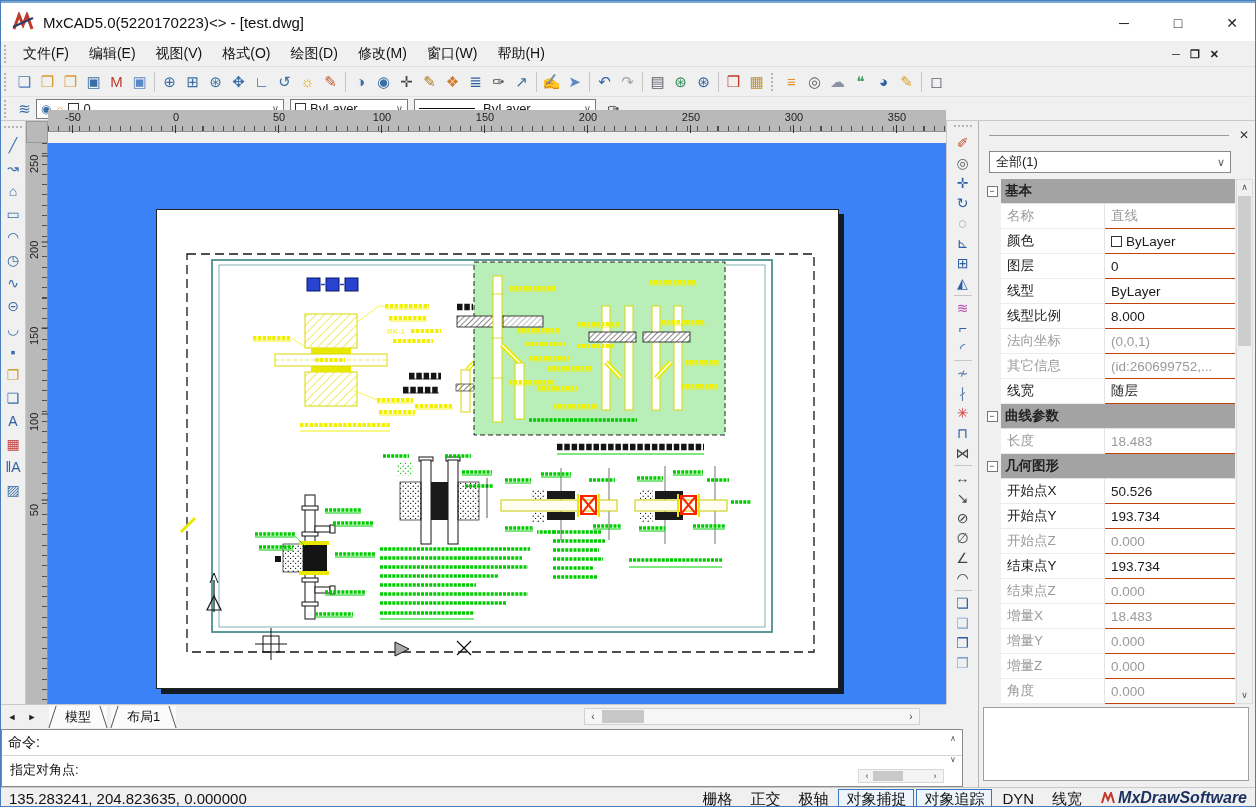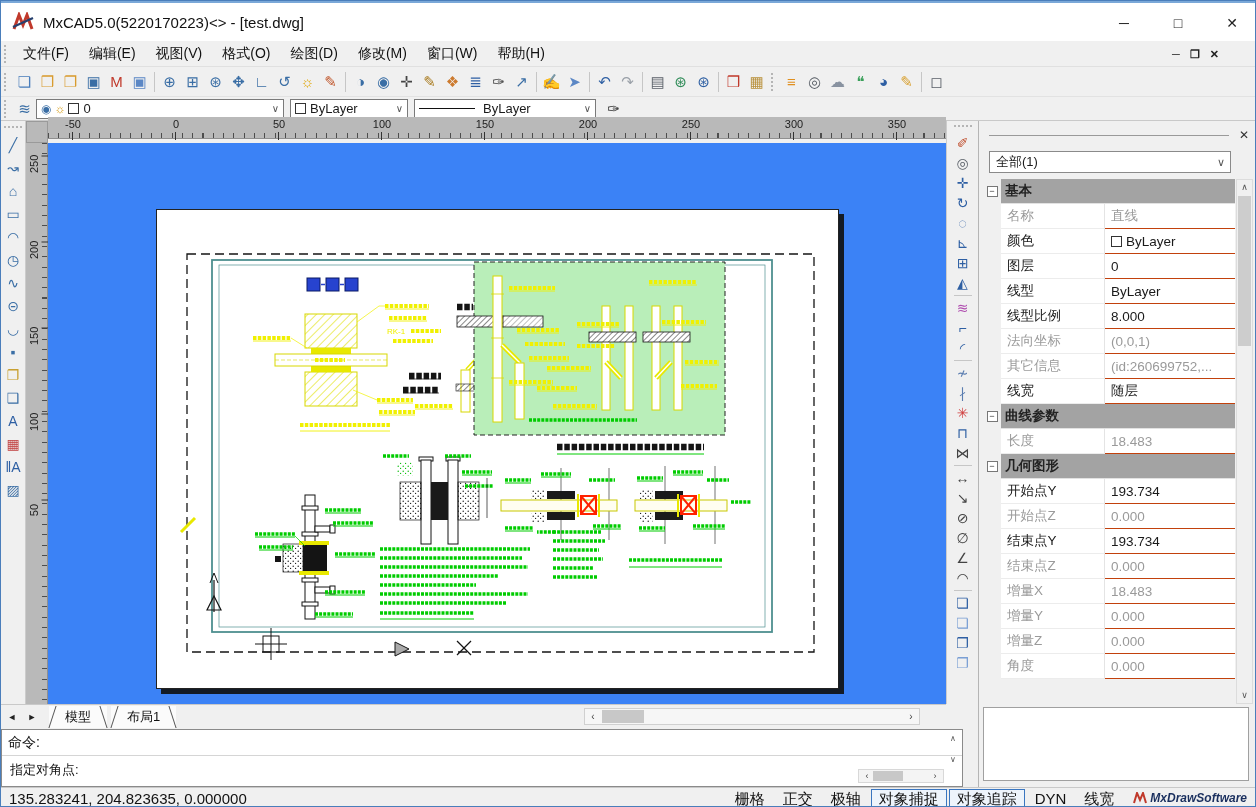--- a/index.html
+++ b/index.html
@@ -36,21 +36,21 @@
   .combo .arrow{position:absolute;right:4px;color:#555;font-size:10px;}
   .mini-ic{font-size:12px;margin-right:3px;}
   .swatch{width:11px;height:11px;border:1px solid #333;background:#fff;display:inline-block;margin-right:4px;}
   .ltline{width:56px;height:0;border-top:1.6px solid #111;display:inline-block;margin-right:8px;}
   
   .left-toolbar{position:absolute;left:0;top:120px;width:25px;height:583px;background:#f0f0f0;
     border-right:1px solid #cccccc;display:flex;flex-direction:column;align-items:center;padding-top:3px;}
   .left-toolbar .icn,.side-icn{width:22px;height:23px;line-height:23px;font-size:14px;text-align:center;display:block;}
   .hgrip{width:18px;height:5px;border-top:2px dotted #b5b5b5;margin:2px 0 3px 0;}
   .ruler-corner{position:absolute;left:25px;top:120px;width:22px;height:22px;background:#b9b9b9;border:1px solid #9a9a9a;}
-  .hruler{position:absolute;left:47px;top:116px;width:898px;height:22px;background:#b9b9b9;border-bottom:1px solid #8f8f8f;}
+  .hruler{position:absolute;left:47px;top:109px;width:898px;height:22px;background:#b9b9b9;border-bottom:1px solid #8f8f8f;}
   .hruler .ticks{position:absolute;left:0;bottom:0;width:100%;height:5px;
     background:repeating-linear-gradient(90deg,#4d4d4d 0 1px,transparent 1px 10.3px);}
   .hrl{position:absolute;top:1px;font-size:11px;color:#222;width:30px;text-align:center;}
   .hrl::after{content:"";position:absolute;left:14px;top:14px;width:1px;height:8px;background:#333;}
   .vruler{position:absolute;left:25px;top:142px;width:22px;height:561px;background:#b9b9b9;border-right:1px solid #8f8f8f;}
   .vruler .ticks{position:absolute;right:0;top:0;height:100%;width:5px;
     background:repeating-linear-gradient(180deg,#4d4d4d 0 1px,transparent 1px 10.3px);}
   .vrl{position:absolute;left:1px;font-size:11px;color:#222;width:14px;height:30px;
     transform:rotate(-90deg);transform-origin:center;text-align:center;line-height:30px;}
   .vrl::after{content:"";position:absolute;left:13px;top:26px;width:8px;height:1px;background:#333;transform:rotate(90deg);}
@@ -104,21 +104,21 @@
   .cmd-hscroll .hs-btn{height:12px;line-height:12px;font-size:9px;}
   .cmd-hscroll .hs-thumb{left:14px;width:30px;height:10px;}
   
   .statusbar{position:absolute;left:0;top:786px;width:100%;height:21px;background:#f0f0f0;
     border-top:1px solid #c9c9c9;display:flex;align-items:center;font-size:15px;}
   .coords{margin-left:8px;color:#111;}
   .toggles{margin-left:auto;display:flex;align-items:center;}
   .toggle{padding:0 7px;margin:0 1px;border:1px solid transparent;color:#111;line-height:17px;}
   .toggle.on{border:1px solid #3a76c0;background:#eef4fb;}
   .brand{display:flex;align-items:center;margin:0 8px 0 10px;gap:3px;}
-  .brand-text{font-size:12px;font-weight:bold;color:#1a2f5e;font-style:italic;}
+  .brand-text{font-size:16px;font-weight:bold;color:#1a2f5e;font-style:italic;}
 </style>
 </head>
 <body>
 
 <div id="root">
 
   <div class="titlebar">
     <span class="logo">
       <svg width="24" height="20" viewBox="0 0 24 20">
         <path d="M3 17 L8 3 L12 13 L16 3 L21 17" stroke="#c0392b" stroke-width="3" fill="none"></path>
@@ -656,20 +656,27 @@
           </span>
         </div>
         <div class="prow">
           <span class="pgut">
             <span class="pexp">−</span>
           </span>
           <span class="pcat">几何图形</span>
         </div>
         <div class="prow">
           <span class="pgut"></span>
+          <span class="plab">开始点X</span>
+          <span class="pval">
+            <span>50.526</span>
+          </span>
+        </div>
+        <div class="prow">
+          <span class="pgut"></span>
           <span class="plab">开始点Y</span>
           <span class="pval">
             <span>193.734</span>
           </span>
         </div>
         <div class="prow">
           <span class="pgut"></span>
           <span class="plab pdis">开始点Z</span>
           <span class="pval pdis">
             <span>0.000</span>

